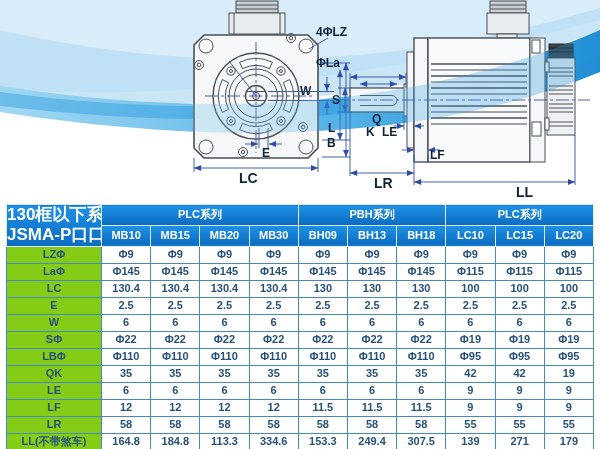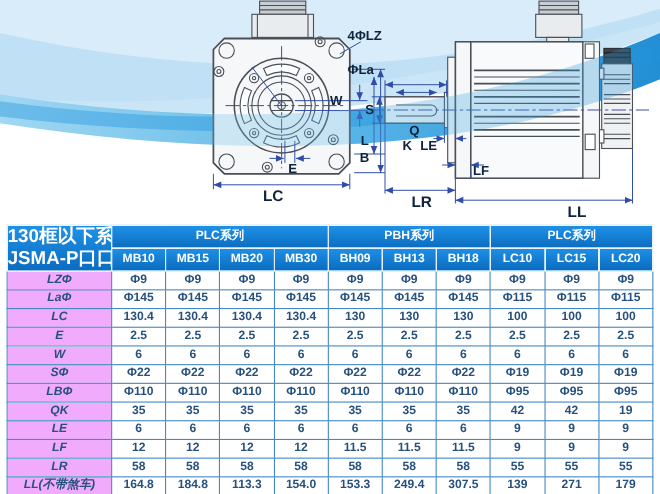--- a/index.html
+++ b/index.html
@@ -14,21 +14,21 @@
   th,td{
     border:1px solid #4488c6;text-align:center;vertical-align:middle;
     font-size:11px;padding:0;height:16px;line-height:1.05;
     color:#27517d;font-weight:700;white-space:nowrap;overflow:hidden;
   }
   thead th{
     background:linear-gradient(180deg,#1e91e6,#0b6cc0);
     color:#ffffff;border:1px solid #dcebf8;height:17px;
   }
   thead th.corner{font-size:17px;line-height:1.2;}
-  tbody th{background:#f0abfc;font-weight:700;font-style:italic;}
+  tbody th{background:#84cc16;font-weight:700;}
   tbody td{background:#ffffff;}
   svg text{font-family:"Liberation Sans",sans-serif;font-weight:bold;fill:#10233c;}
   .dim-label{font-size:12px;}
   .dim-label-lg{font-size:14px;}
 </style>
 </head>
 <body>
 
 <svg id="diagram-svg" width="600" height="204" viewBox="0 0 600 204" xmlns="http://www.w3.org/2000/svg">
   <defs>
@@ -416,21 +416,21 @@
           <td>58</td>
           <td>55</td>
           <td>55</td>
           <td>55</td>
         </tr>
         <tr>
           <th>LL(不带煞车)</th>
           <td>164.8</td>
           <td>184.8</td>
           <td>113.3</td>
-          <td>154.0</td>
+          <td>334.6</td>
           <td>153.3</td>
           <td>249.4</td>
           <td>307.5</td>
           <td>139</td>
           <td>271</td>
           <td>179</td>
         </tr>
         <tr>
           <th>LL(带煞车)</th>
           <td>219.3</td>

